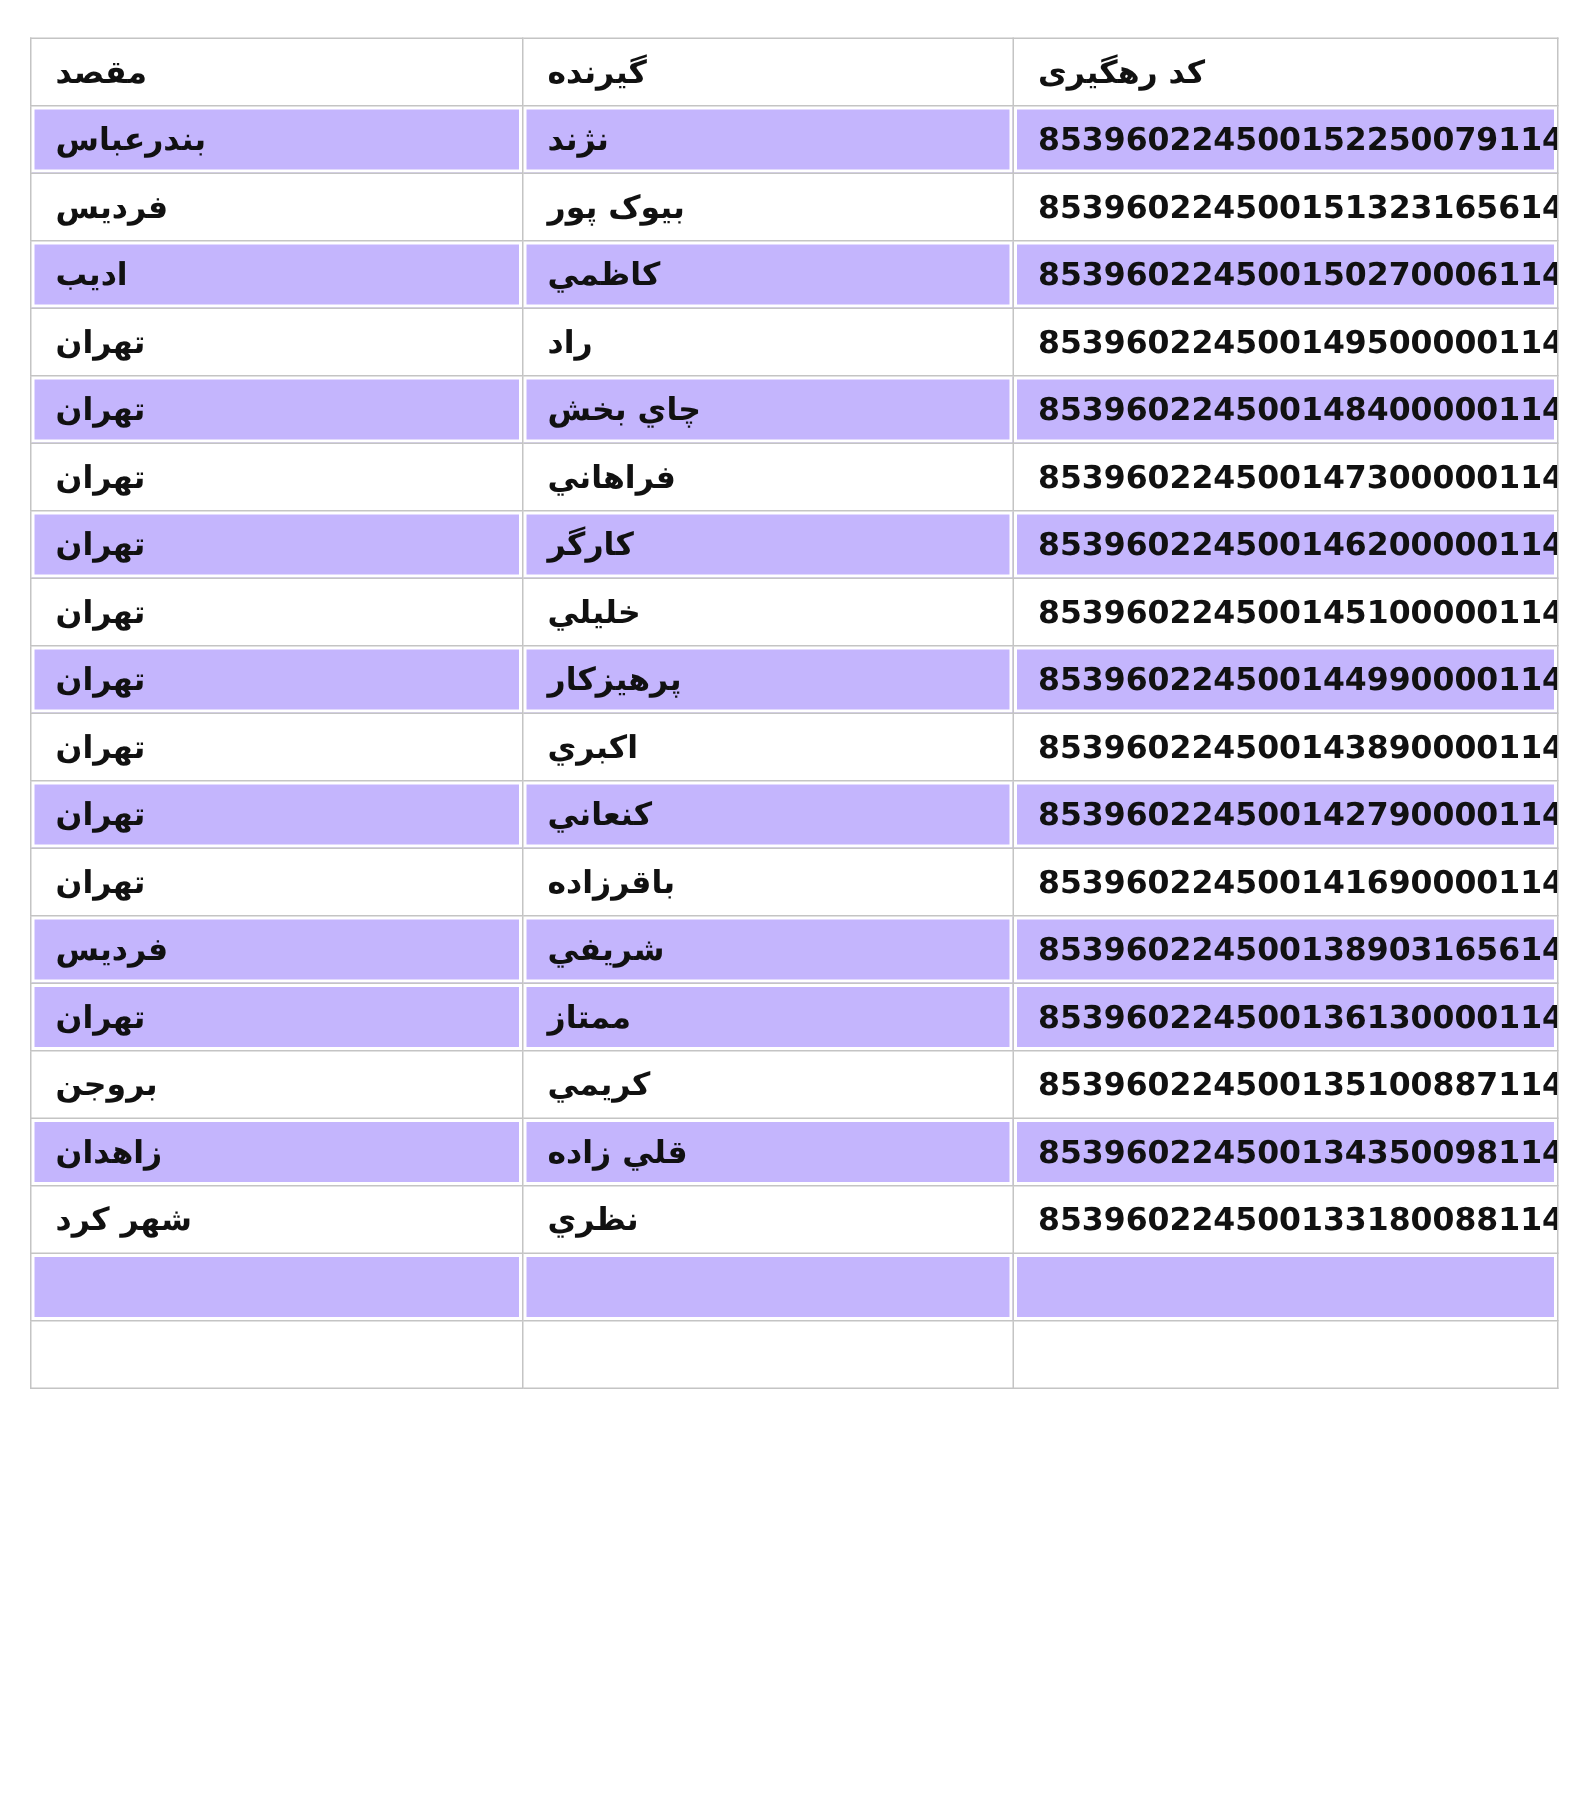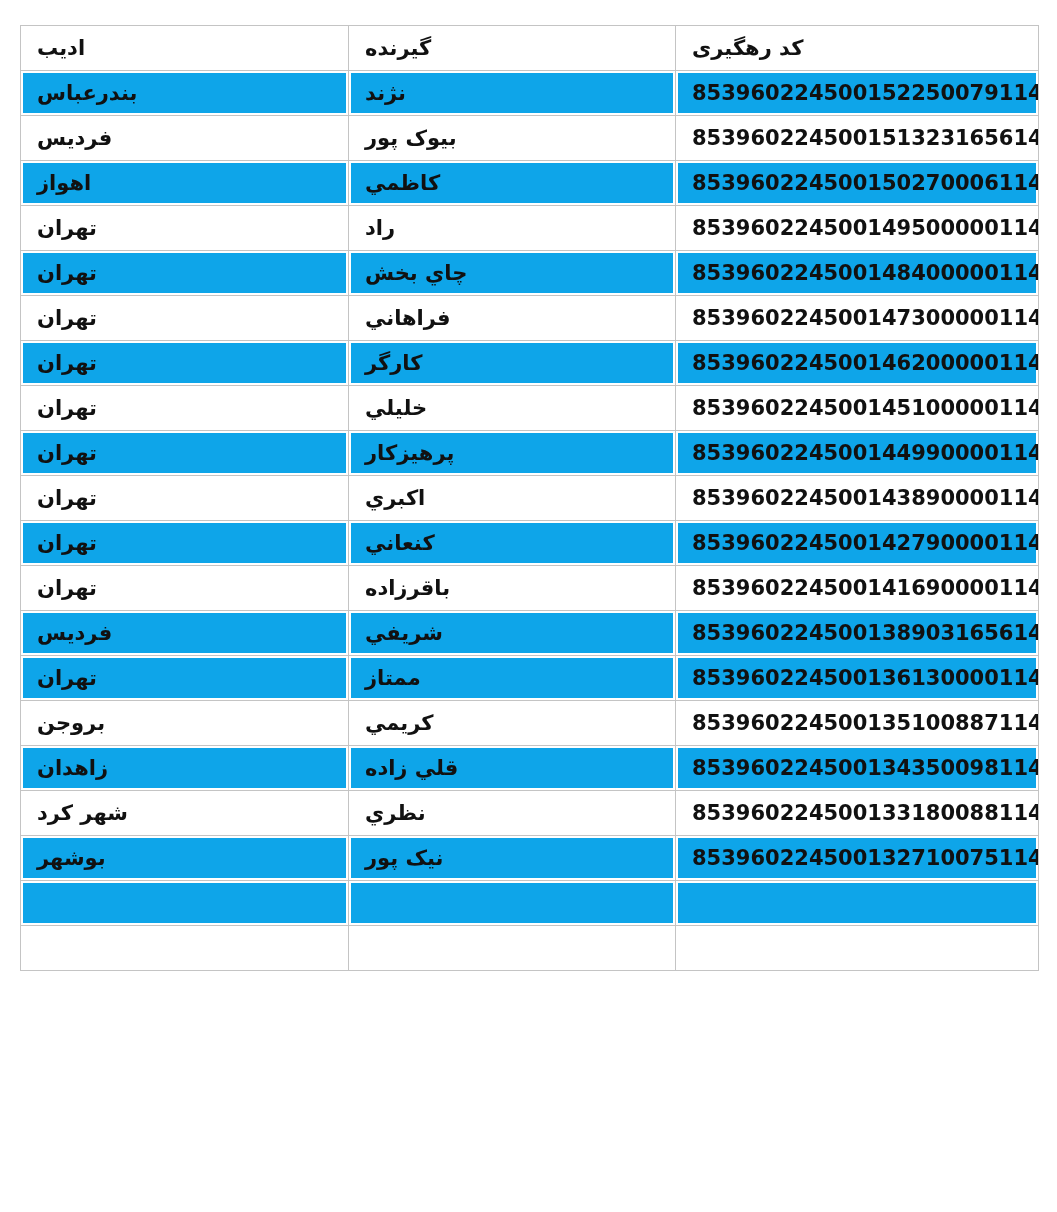--- a/index.html
+++ b/index.html
@@ -33,54 +33,54 @@
     text-align: left;
     vertical-align: middle;
     white-space: nowrap;
     overflow: hidden;
     background: #ffffff;
   }
   .tracking-table thead th {
     background: #ffffff;
   }
   .tracking-table tbody tr.odd td {
-    background: #0ea5e9;
+    background: #c4b5fd;
     box-shadow: inset 0 0 0 2px #ffffff;
     margin-top: 16px;
   }
 </style>
 </head>
 <body>
 
 <table class="tracking-table">
   <colgroup>
     <col class="col-dest">
     <col class="col-recv">
     <col class="col-code">
   </colgroup>
   <thead>
     <tr>
-      <th>اديب</th>
+      <th>مقصد</th>
       <th>گیرنده</th>
       <th>کد رهگیری</th>
     </tr>
   </thead>
   <tbody>
       <tr class="odd">
         <td>بندرعباس</td>
         <td>نژند</td>
         <td>853960224500152250079114</td>
       </tr>
       <tr class="even">
         <td>فرديس</td>
         <td>بیوک پور</td>
         <td>853960224500151323165614</td>
       </tr>
       <tr class="odd">
-        <td>اهواز</td>
+        <td>اديب</td>
         <td>كاظمي</td>
         <td>853960224500150270006114</td>
       </tr>
       <tr class="even">
         <td>تهران</td>
         <td>راد</td>
         <td>853960224500149500000114</td>
       </tr>
       <tr class="odd">
         <td>تهران</td>
@@ -141,25 +141,20 @@
         <td>زاهدان</td>
         <td>قلي زاده</td>
         <td>853960224500134350098114</td>
       </tr>
       <tr class="even">
         <td>شهر كرد</td>
         <td>نظري</td>
         <td>853960224500133180088114</td>
       </tr>
       <tr class="odd">
-        <td>بوشهر</td>
-        <td>نیک پور</td>
-        <td>853960224500132710075114</td>
-      </tr>
-      <tr class="odd">
         <td></td>
         <td></td>
         <td></td>
       </tr>
       <tr class="even">
         <td></td>
         <td></td>
         <td></td>
       </tr>
     </tbody>

